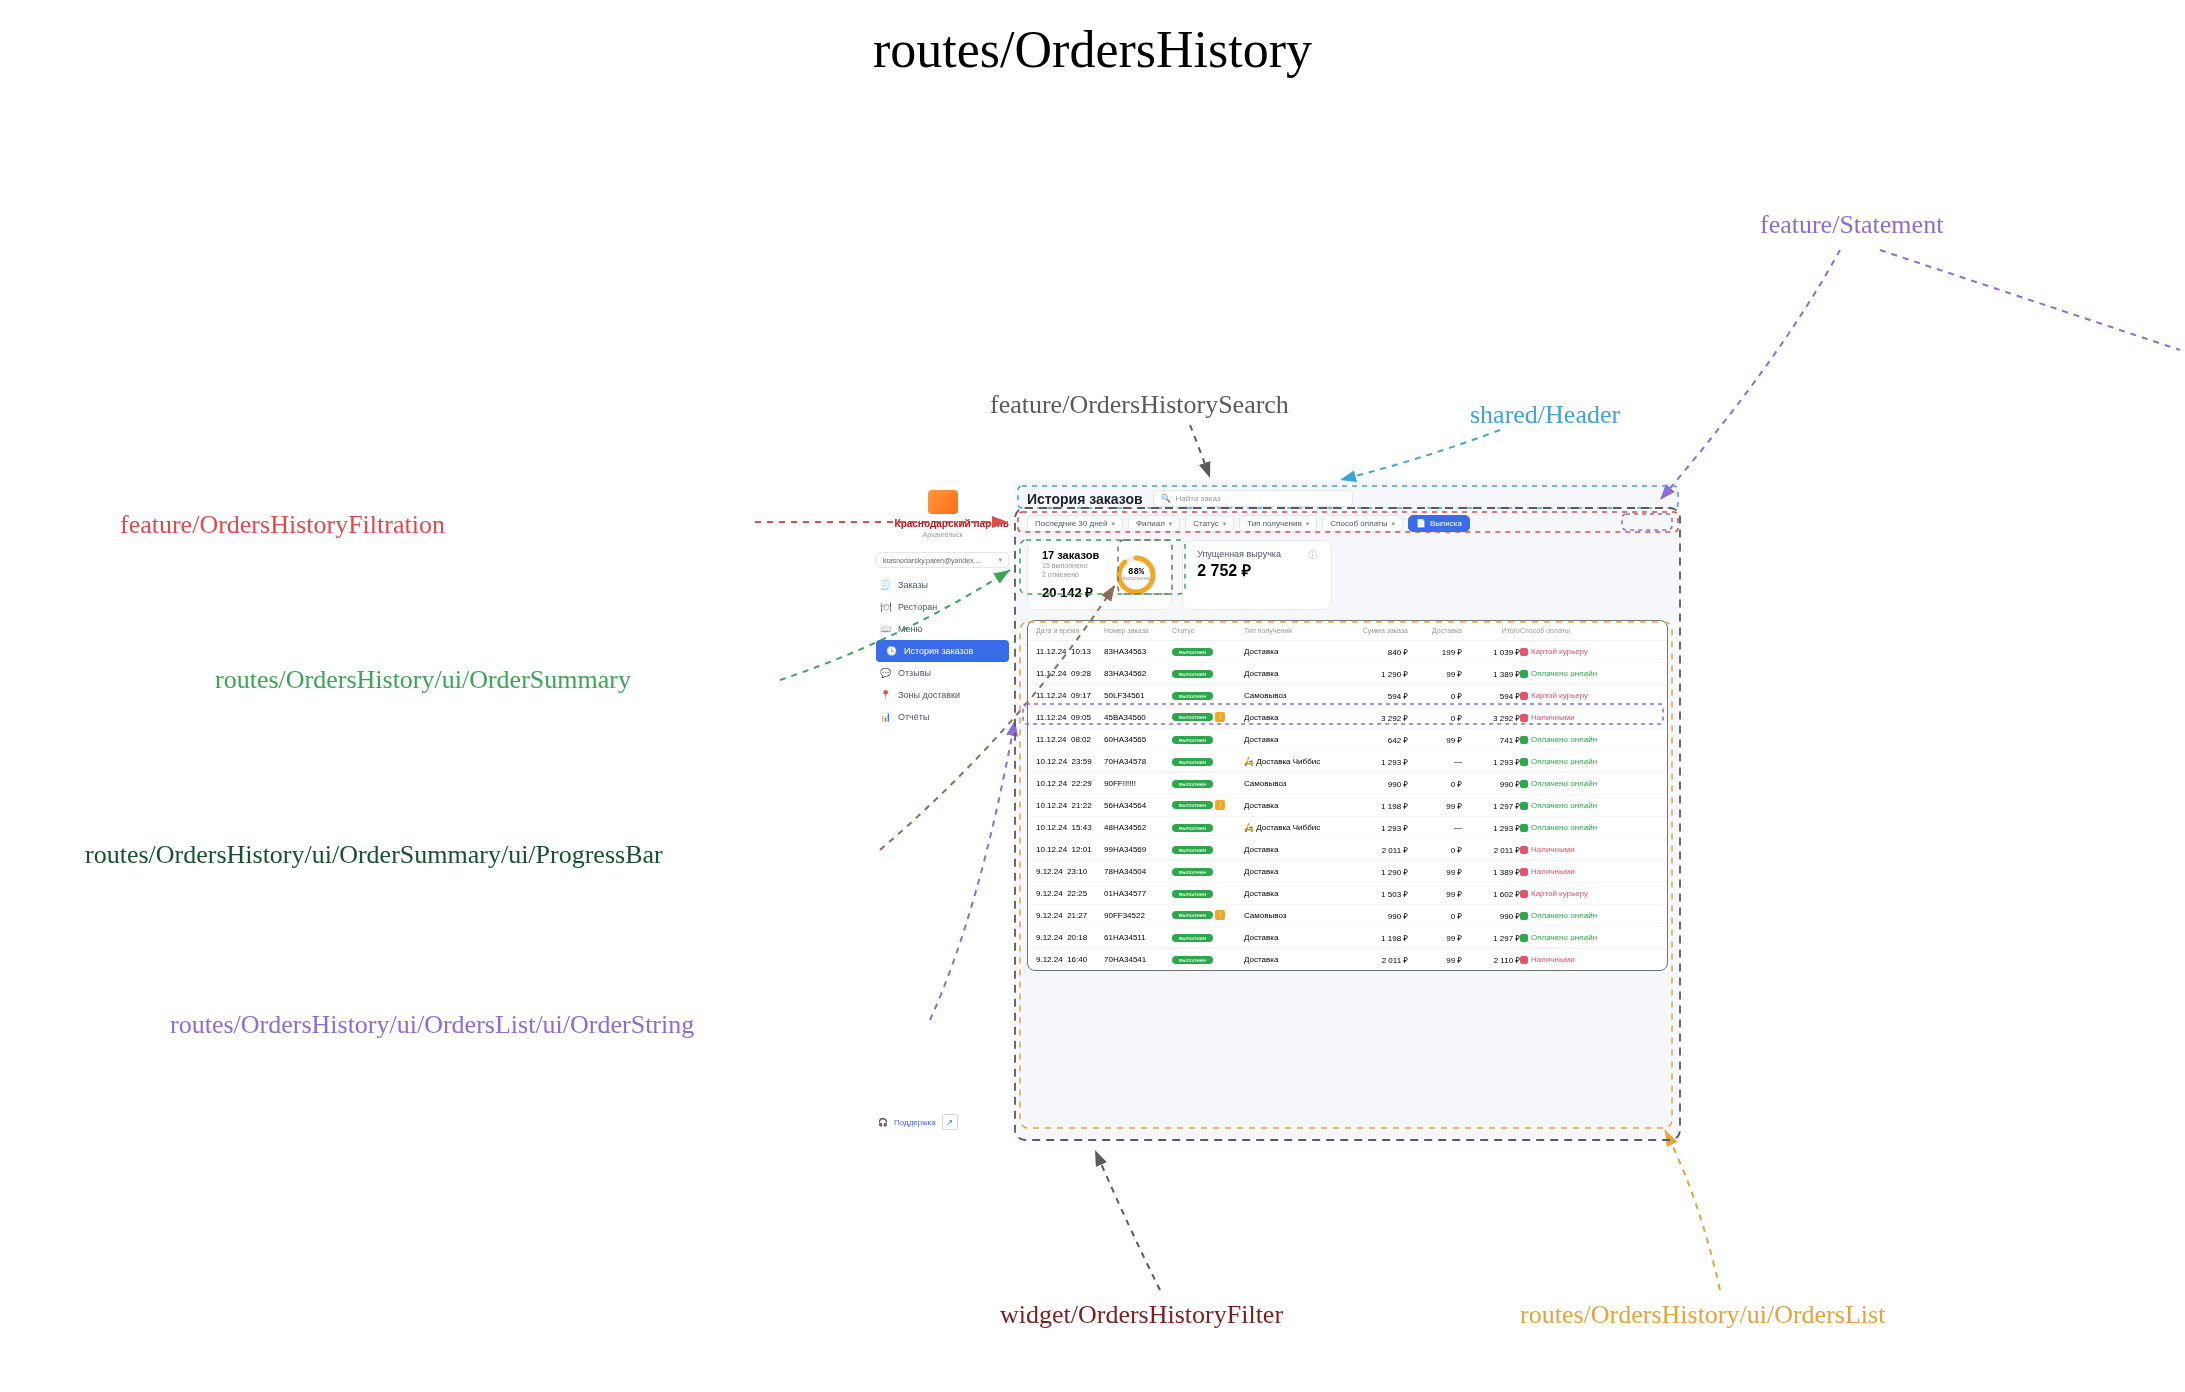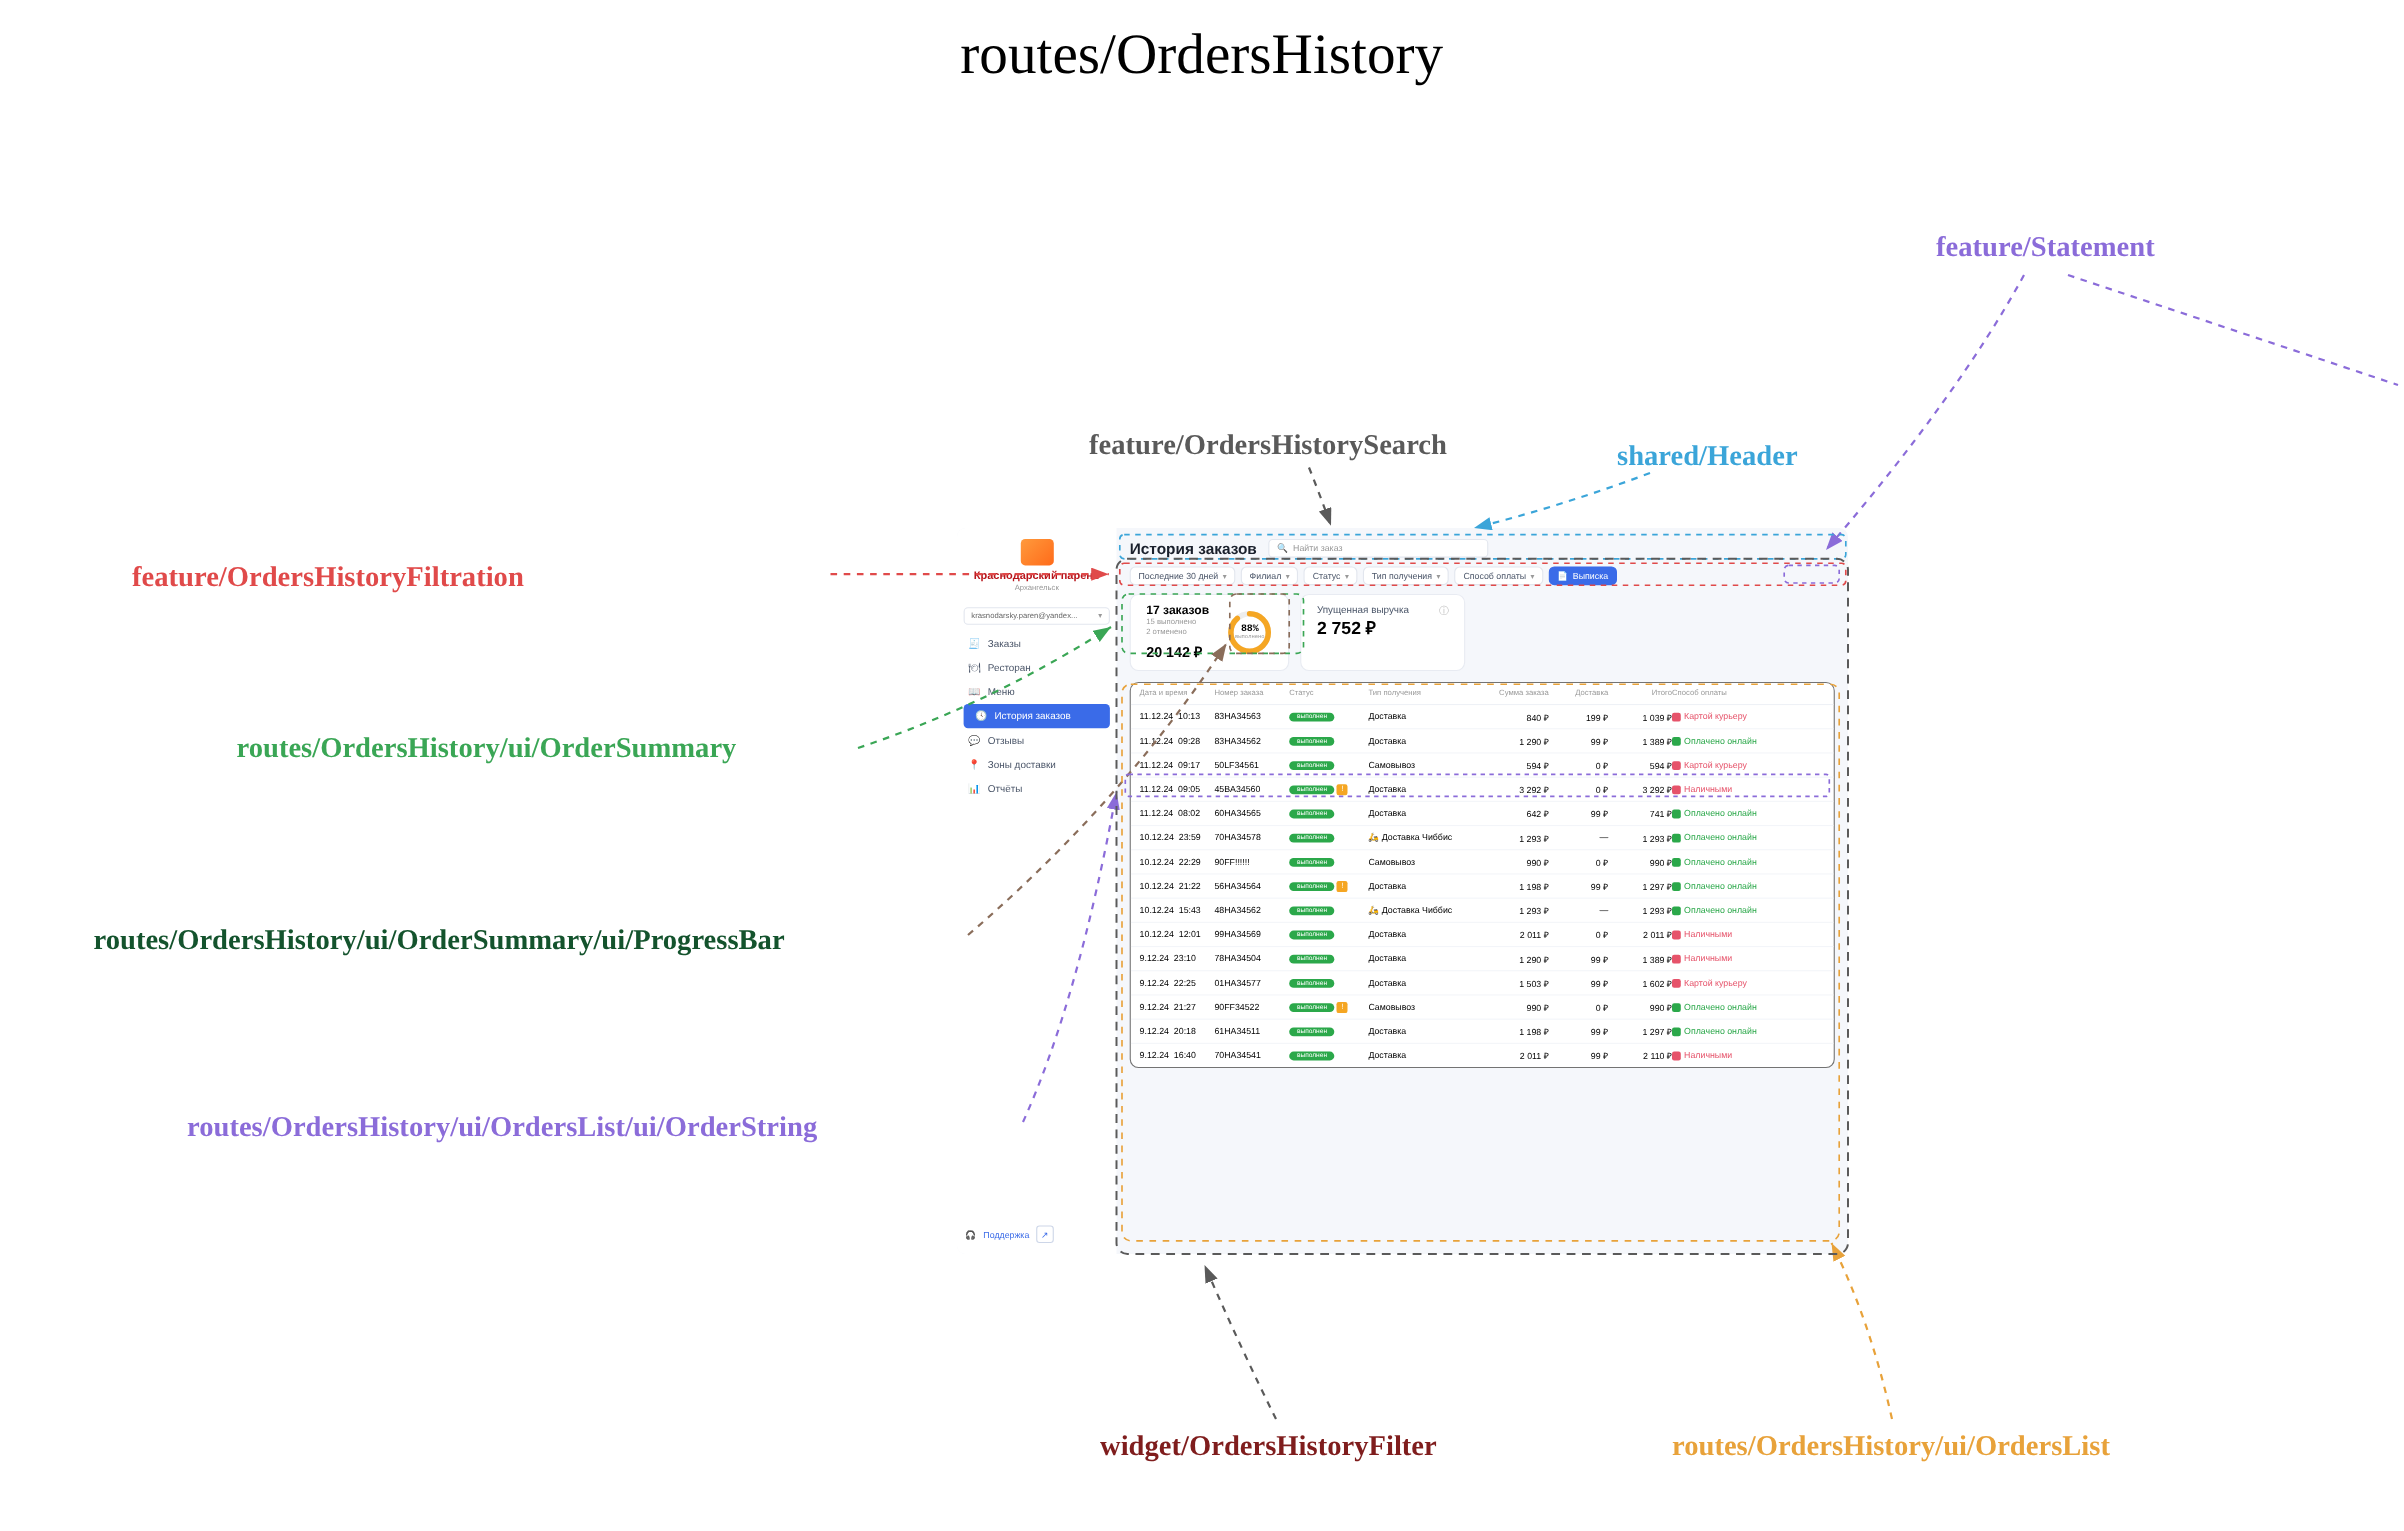--- a/index.html
+++ b/index.html
@@ -1,24 +1,24 @@
 <!DOCTYPE html>
 <html><head>
 <meta charset="utf-8">
 <style>
 * { margin: 0; padding: 0; box-sizing: border-box; }
 body { font-family: -apple-system, BlinkMacSystemFont, 'Segoe UI', Arial, sans-serif; background: #fff; width: 2185px; height: 1392px; position: relative; overflow: hidden; }
 .handwritten { font-family: 'Comic Sans MS', cursive; }
 .title { position: absolute; top: 20px; left: 50%; transform: translateX(-50%); font-size: 52px; font-weight: 500; }
-.annotation { position: absolute; font-size: 26px; font-weight: 700; white-space: nowrap; }
+.annotation { position: absolute; font-size: 26px; font-weight: 400; white-space: nowrap; }
 .app-frame { position: absolute; top: 480px; left: 870px; width: 810px; height: 660px; background: #f5f7fb; border-radius: 8px; overflow: hidden; font-size: 9px; }
 .sidebar { position: absolute; left: 0; top: 0; width: 145px; height: 100%; background: #fff; }
 .logo-area { text-align: center; padding: 10px 6px 8px; }
 .logo-img { width: 30px; height: 24px; background: linear-gradient(135deg,#ff9a3c,#ff6b1a); border-radius: 4px; margin: 0 auto 4px; }
-.brand { font-weight: 700; color: #b8151b; font-size: 10px; line-height: 1.1; }
+.brand { font-weight: 700; color: #b8151b; font-size: 10px; line-height: 1.1; text-align: right; }
 .brand-sub { color: #999; font-size: 7px; margin-top: 2px; }
 .email-row { border: 1px solid #e2e6ee; border-radius: 4px; margin: 6px; padding: 3px 6px; display: flex; align-items: center; justify-content: space-between; font-size: 7px; color: #666; }
 .nav { margin-top: 6px; }
 .nav-item { display: flex; align-items: center; gap: 6px; padding: 5px 10px; color: #4a5568; font-size: 9px; cursor: pointer; }
 .nav-item.active { background: #3a6be8; color: #fff; border-radius: 4px; margin: 0 6px; }
 .nav-icon { width: 12px; height: 12px; display: inline-flex; align-items: center; justify-content: center; }
 .support-btn { position: absolute; bottom: 10px; left: 8px; display: flex; gap: 6px; align-items: center; font-size: 8px; color: #3a6be8; }
 .ext-link { width: 16px; height: 16px; border: 1px solid #cdd6e8; border-radius: 3px; display: flex; align-items: center; justify-content: center; color: #3a6be8; }
 .main { position: absolute; left: 145px; top: 0; right: 0; bottom: 0; padding: 10px 12px; }
 .header-row { display: flex; align-items: center; gap: 10px; margin-bottom: 8px; }

